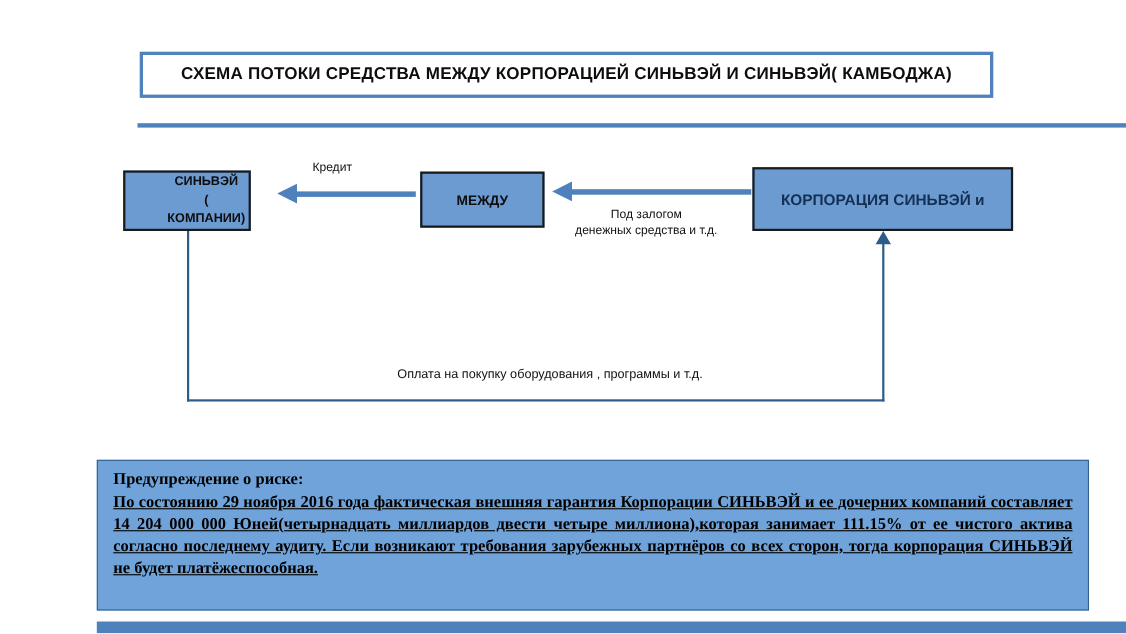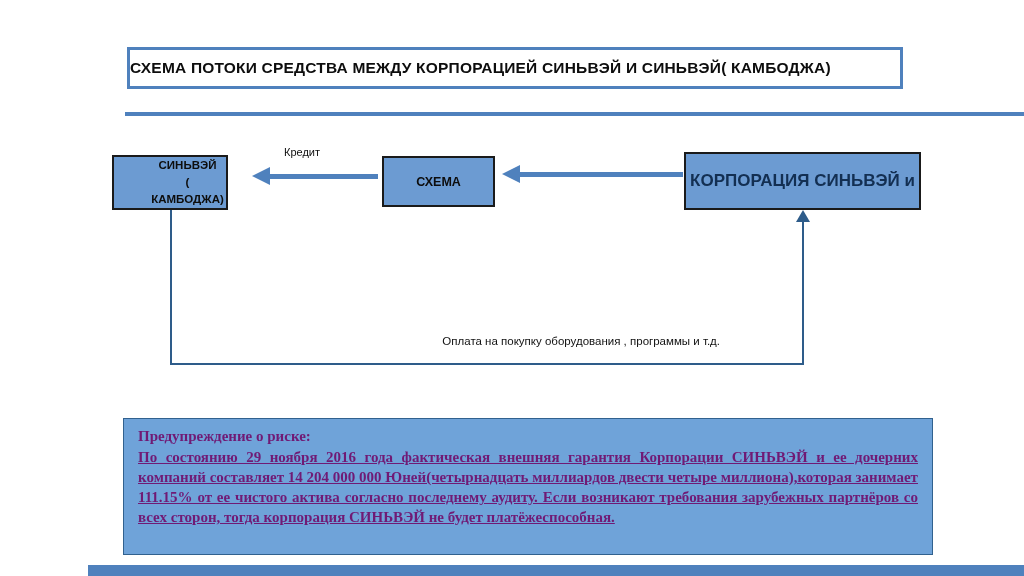--- a/index.html
+++ b/index.html
@@ -12,21 +12,21 @@
     overflow: hidden;
   }
 
   
   .title-box {
     position: absolute;
     left: 127px; top: 47px;
     width: 776px; height: 42px;
     border: 3px solid #4F81BD;
     background: #ffffff;
-    display: flex; align-items: center; 
+    display: flex; align-items: center; justify-content: center;
     font-weight: bold; font-size: 15.5px; color: #0d0d0d;
     box-sizing: border-box;
     letter-spacing: 0.2px;
   }
   .title-underline {
     position: absolute;
     left: 125px; top: 112px;
     width: 899px; height: 4px;
     background: #4F81BD;
   }
@@ -37,21 +37,21 @@
     background: #6C9BD2;
     border: 2px solid #1a1a1a;
     box-sizing: border-box;
     display: flex; flex-direction: column;
     align-items: center; justify-content: center;
     font-weight: bold; color: #0d0d0d;
     text-align: center;
   }
   .node-cambodia { left: 112px; top: 155px; width: 116px; height: 55px; font-size: 11.5px; line-height: 17px; padding-left: 35px; }
   .node-bank { left: 382px; top: 156px; width: 113px; height: 51px; font-size: 12.5px; }
-  .node-corporation { left: 684px; top: 152px; width: 237px; height: 58px; font-size: 17px; line-height: 16px; color: #132F52; }
+  .node-corporation { left: 684px; top: 152px; width: 237px; height: 58px; font-size: 14px; line-height: 16px; color: #132F52; }
 
   
   .arrow-line { position: absolute; height: 5px; background: #4F81BD; }
   .arrow-head-left {
     position: absolute; width: 0; height: 0;
     border-top: 9px solid transparent;
     border-bottom: 9px solid transparent;
     border-right: 18px solid #4F81BD;
   }
   .line-credit { left: 270px; top: 174px; width: 108px; }
@@ -73,37 +73,36 @@
   }
 
   
   .edge-label {
     position: absolute;
     font-size: 11px; color: #111111;
     text-align: center;
   }
   .label-credit { left: 242px; top: 146px; width: 120px; }
   .label-pledge { left: 505px; top: 188px; width: 165px; line-height: 15px; }
-  .label-payment { left: 280px; top: 335px; width: 440px; font-size: 11.5px; text-align: right; }
+  .label-payment { left: 280px; top: 335px; width: 440px; font-size: 11.5px; }
 
   
   .risk-box {
     position: absolute;
     left: 88px; top: 418px;
-    width: 810px; height: 137px;
+    width: 902px; height: 137px;
     background: #6FA3D9;
     border: 1px solid #31618E;
     box-sizing: border-box;
     padding: 7px 14px 6px 14px;
     font-family: "Liberation Serif", serif;
     font-weight: bold;
     font-size: 15px;
     line-height: 20px;
-    color: #701a75;
-    margin-left: 35px;
+    color: #000000;
   }
   .risk-heading { margin: 0 0 1px 0; }
   .risk-body { text-align: justify; text-decoration: underline; }
 
   
   .footer-strip {
     position: absolute;
     left: 88px; top: 565px;
     width: 936px; height: 11px;
     background: #4F81BD;
@@ -114,37 +113,41 @@
 
 <div class="stage">
 
   <div class="title-box">
     <span>СХЕМА ПОТОКИ СРЕДСТВА МЕЖДУ КОРПОРАЦИЕЙ СИНЬВЭЙ И СИНЬВЭЙ( КАМБОДЖА)</span>
   </div>
   <div class="title-underline"></div>
 
   <div class="node node-cambodia">
     <span>СИНЬВЭЙ</span>
-    <span>(  КАМБОДЖА)</span>
+    <span>(  КОМПАНИИ)</span>
   </div>
 
   <div class="node node-bank">
-    <span>СХЕМА</span>
+    <span>МЕЖДУ</span>
   </div>
 
   <div class="node node-corporation">
     <span>КОРПОРАЦИЯ СИНЬВЭЙ  и</span>
   </div>
 
   <div class="arrow-line line-credit"></div>
   <div class="arrow-head-left head-credit"></div>
   <div class="edge-label label-credit">Кредит</div>
 
   <div class="arrow-line line-pledge"></div>
   <div class="arrow-head-left head-pledge"></div>
+  <div class="edge-label label-pledge">
+    <div>Под залогом</div>
+    <div>денежных средства и т.д.</div>
+  </div>
 
   <div class="conn conn-down-left"></div>
   <div class="conn conn-horizontal"></div>
   <div class="conn conn-up-right"></div>
   <div class="conn-head-up"></div>
   <div class="edge-label label-payment">Оплата на покупку оборудования , программы и т.д.</div>
 
   <div class="risk-box">
     <div class="risk-heading">Предупреждение о риске:</div>
     <div class="risk-body">По состоянию 29 ноября 2016 года фактическая внешняя гарантия Корпорации СИНЬВЭЙ и ее дочерних компаний составляет 14 204 000 000 Юней(четырнадцать миллиардов двести четыре миллиона),которая занимает 111.15% от ее чистого актива согласно последнему аудиту. Если возникают требования зарубежных партнёров со всех сторон, тогда корпорация СИНЬВЭЙ не будет платёжеспособная.</div>

